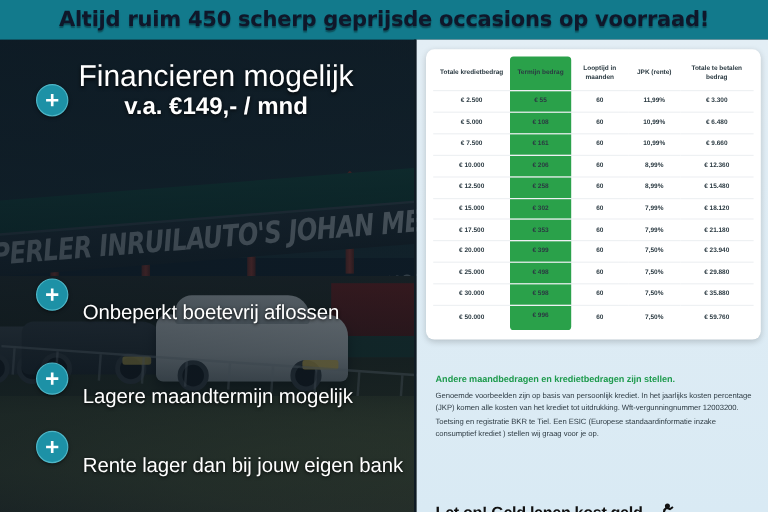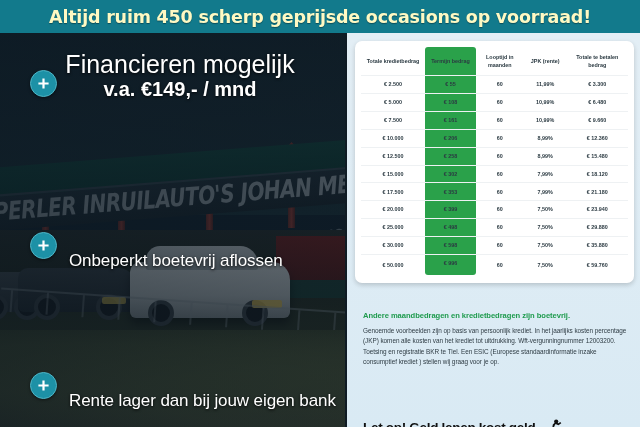--- a/index.html
+++ b/index.html
@@ -132,21 +132,21 @@
     background: linear-gradient(90deg, rgba(10,22,32,0.70) 0%, rgba(10,22,32,0.62) 55%, rgba(10,22,32,0.55) 100%);
   }
 
   
   .banner {
     position: absolute; left: 0; top: 0; width: 640px; height: 33px;
     background: #127a8c;
     display: flex; align-items: center; justify-content: center;
   }
   .banner-text {
-    color: #fef9c3;
+    color: #0f172a;
     font-family: "DejaVu Sans", sans-serif;
     font-weight: bold;
     font-size: 17.5px;
     letter-spacing: -0.2px;
     text-shadow: 0 1px 1px rgba(0,0,0,0.35);
     white-space: nowrap;
   }
 
   
   .left {
@@ -172,21 +172,21 @@
     padding-left: 22px;
   }
   .bullet {
     position: absolute; left: 30px;
     display: flex; align-items: center; gap: 12px;
     width: 315px;
   }
   .bullet-1 { top: 37px; }
   .bullet-2 { top: 186px; }
   .bullet-3 { top: 256px; }
-  .bullet-4 { top: 326px; }
+  .bullet-4 { top: 313px; }
   .plus-icon {
     flex: 0 0 auto;
     width: 27px; height: 27px; border-radius: 50%;
     background: #1d91a6;
     border: 1px solid #4fb6c7;
     display: flex; align-items: center; justify-content: center;
     box-shadow: 0 1px 3px rgba(0,0,0,0.5);
   }
   .plus-icon svg { display: block; }
   .bullet-label {
@@ -353,20 +353,28 @@
 
     <div class="bullet bullet-2">
       <span class="plus-icon">
         <svg width="15" height="15" viewBox="0 0 15 15">
             <path d="M6.4 2.4h2.2v4h4v2.2h-4v4H6.4v-4h-4V6.4h4z" fill="#ffffff"></path>
           </svg>
       </span>
       <span class="bullet-label">Onbeperkt boetevrij aflossen</span>
     </div>
 
+    <div class="bullet bullet-3">
+      <span class="plus-icon">
+        <svg width="15" height="15" viewBox="0 0 15 15">
+            <path d="M6.4 2.4h2.2v4h4v2.2h-4v4H6.4v-4h-4V6.4h4z" fill="#ffffff"></path>
+          </svg>
+      </span>
+      <span class="bullet-label">Lagere maandtermijn mogelijk</span>
+    </div>
 
     <div class="bullet bullet-4">
       <span class="plus-icon">
         <svg width="15" height="15" viewBox="0 0 15 15">
             <path d="M6.4 2.4h2.2v4h4v2.2h-4v4H6.4v-4h-4V6.4h4z" fill="#ffffff"></path>
           </svg>
       </span>
       <span class="bullet-label">Rente lager dan bij jouw eigen bank</span>
     </div>
   </div>
@@ -467,21 +475,21 @@
               <td class="hl">€ 996</td>
               <td>60</td>
               <td>7,50%</td>
               <td>€ 59.760</td>
             </tr>
           </tbody>
       </table>
     </div>
 
     <div class="disclaimer">
-      <div class="disc-title">Andere maandbedragen en kredietbedragen zijn boetevrij.</div>
+      <div class="disc-title">Andere maandbedragen en kredietbedragen zijn stellen.</div>
       <div class="disc-body">Genoemde voorbeelden zijn op basis van persoonlijk krediet. In het jaarlijks kosten percentage (JKP) komen alle kosten van het krediet tot uitdrukking. Wft-vergunningnummer 12003200. Toetsing en registratie BKR te Tiel. Een ESIC (Europese standaardinformatie inzake consumptief krediet ) stellen wij graag voor je op.</div>
     </div>
 
     <div class="warning">
       <span class="warning-text">Let op! Geld lenen kost geld</span>
       <span>
         <svg class="afm-logo" width="22" height="17" viewBox="0 0 22 17">
           <rect x="0" y="9.5" width="5" height="4.2" fill="#d9232e"></rect>
           <rect x="5" y="11" width="4.5" height="1.3" fill="#d9232e"></rect>
           <circle cx="16.2" cy="2.6" r="2.1" fill="#111"></circle>

